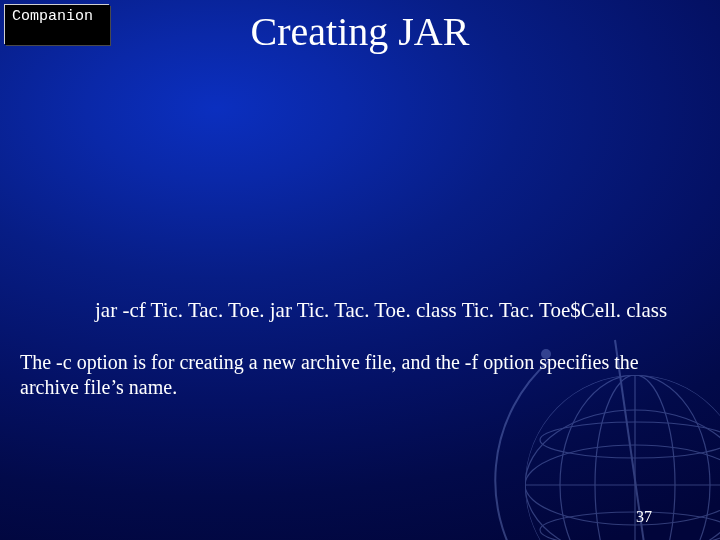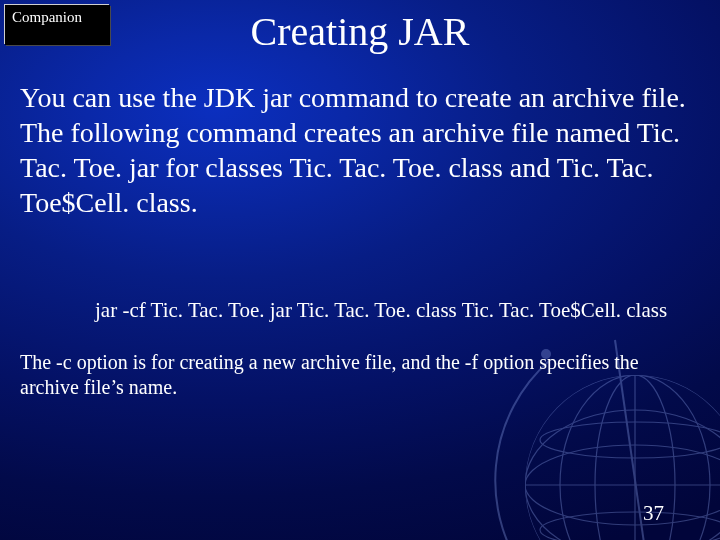--- a/index.html
+++ b/index.html
@@ -31,21 +31,21 @@
     height: 40px;
     background: #000;
     color: #fff;
     font-size: 15px;
     line-height: 18px;
     padding: 2px 6px;
     box-sizing: border-box;
     border: 1px solid #000;
     box-shadow: 1px 1px 0 #4a4a4a, -1px -1px 0 #cfcfcf;
     cursor: pointer;
-    font-family: Liberation Serif, serif;
+    font-family: Liberation Mono, monospace;
   }
   .title {
     position: absolute;
     top: 8px;
     left: 0;
     width: 720px;
     text-align: center;
     font-size: 40px;
     font-weight: 400;
     color: #fff;
@@ -71,22 +71,22 @@
     top: 350px;
     left: 20px;
     width: 680px;
     font-size: 20px;
     line-height: 1.25;
     color: #fff;
   }
   .pagenum {
     position: absolute;
     bottom: 14px;
-    right: 56px;
-    font-size: 21px;
+    right: 68px;
+    font-size: 16px;
     color: #fff;
     padding-left: 28px;
   }
   .globe {
     position: absolute;
     bottom: 0;
     right: 0;
     width: 260px;
     height: 210px;
     opacity: 0.35;
@@ -122,21 +122,20 @@
     </g>
     <ellipse cx="175" cy="270" rx="95" ry="10" fill="#6080d0" opacity="0.4" stroke="none"></ellipse>
   </svg>
 
   <div class="companion">
     <div>Companion</div>
   </div>
 
   <div class="title">Creating JAR</div>
 
-  <div class="para1">You can use the JDK jar command to create an archive file. The following command creates an archive file named Tic. Tac. Toe. jar for classes Tic. Tac. Toe. class and Tic. Tac. Toe$Cell. class.</div>
 
   <div class="cmd">jar -cf Tic. Tac. Toe. jar Tic. Tac. Toe. class Tic. Tac. Toe$Cell. class</div>
 
   <div class="para2">The -c option is for creating a new archive file, and the -f option specifies the archive file’s name.</div>
 
   <div class="pagenum">37</div>
 
 </div>
 
 </body></html>

